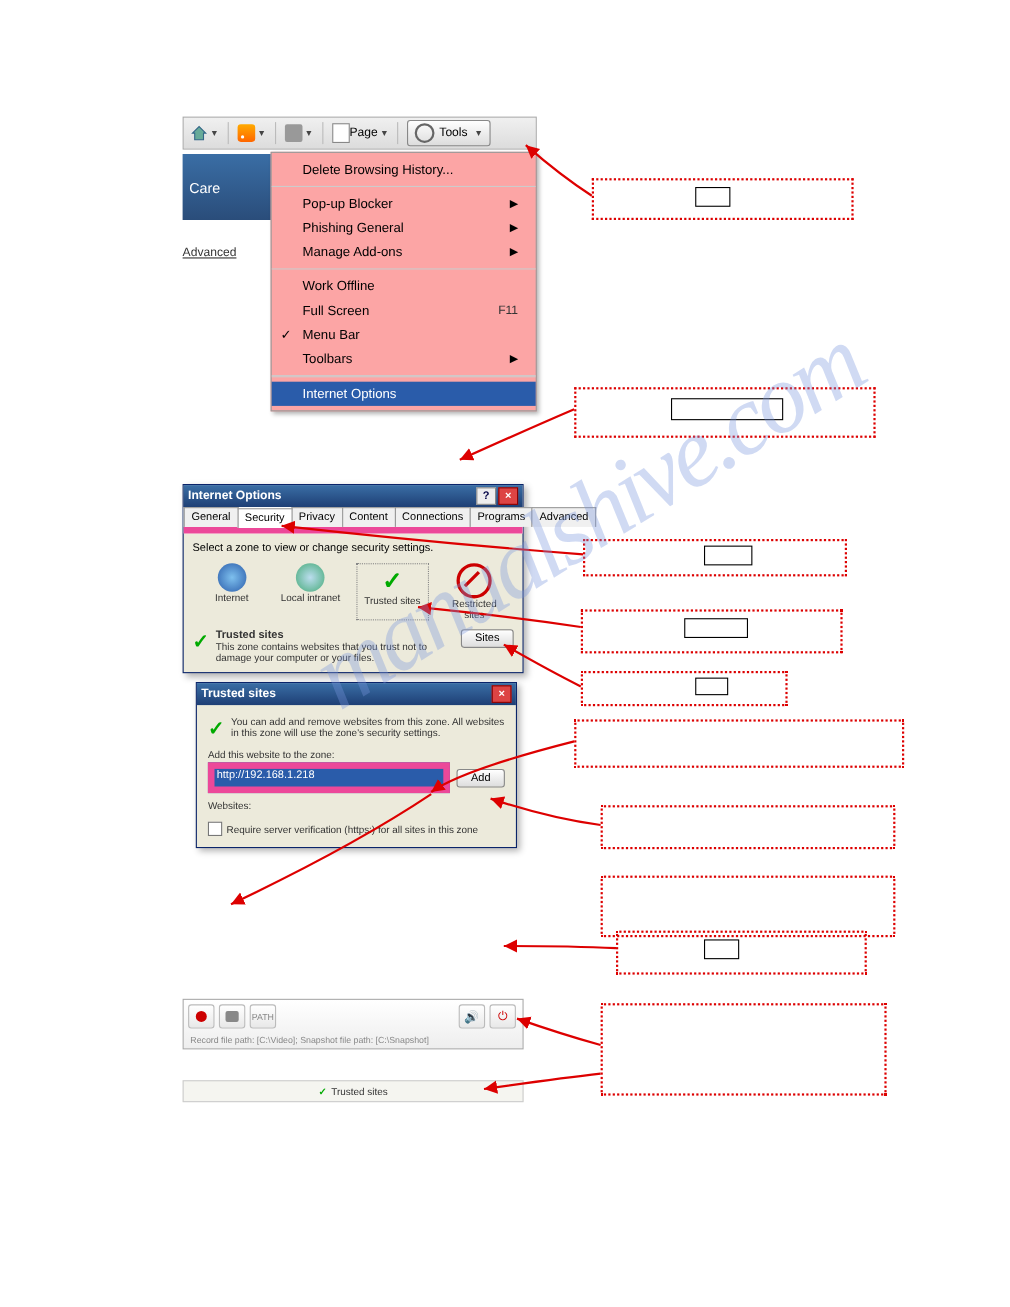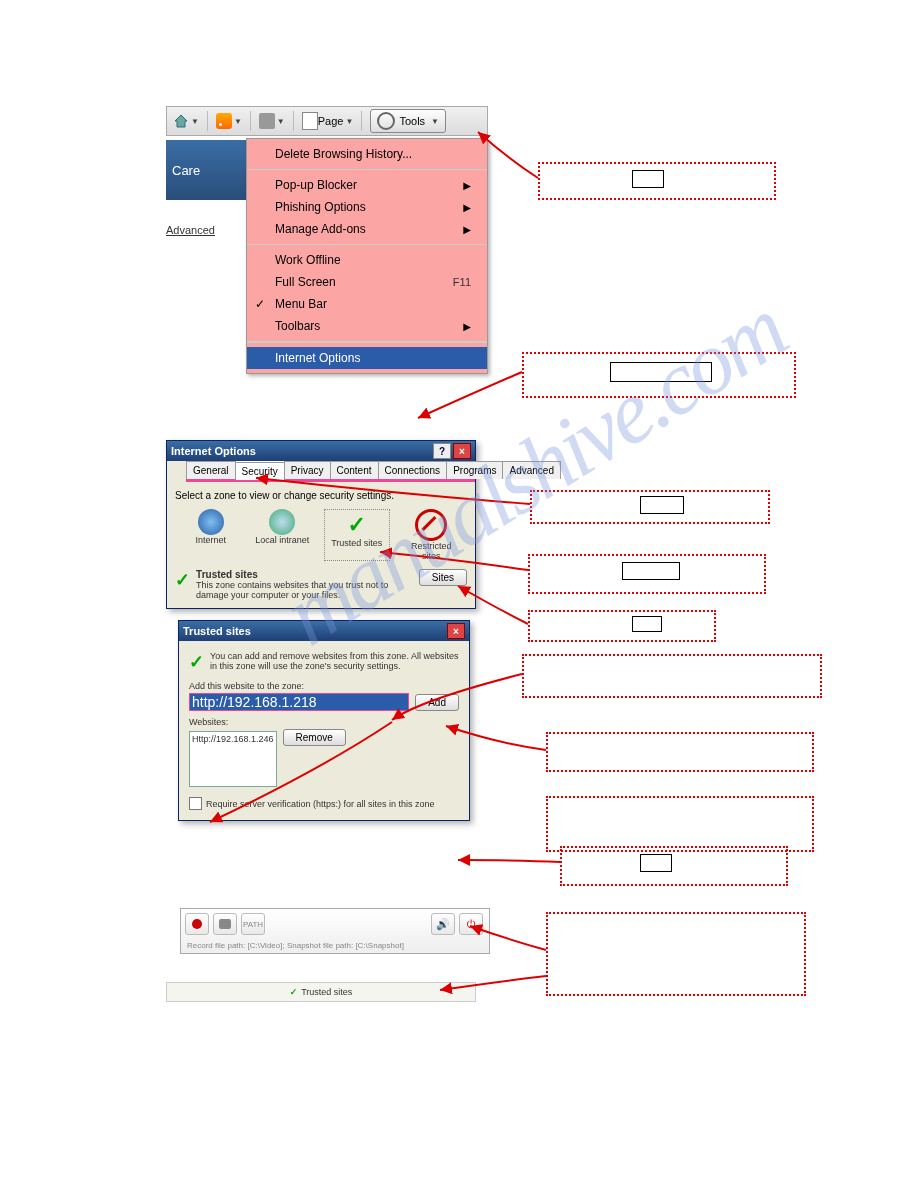--- a/index.html
+++ b/index.html
@@ -71,21 +71,21 @@
   
   .dlg {
     position:absolute; left:166px; top:440px;
     width:308px; background:#eceadb; border:1px solid #0a246a;
     box-shadow:3px 3px 6px rgba(0,0,0,.3);
   }
   .titlebar{background:linear-gradient(#3a6ea5,#1e3f75);color:#fff;height:20px;display:flex;align-items:center;justify-content:space-between;padding:0 4px;font-weight:bold;font-size:11px;}
   .titlebar .ctl{display:flex;gap:2px;}
   .titlebar .cbtn{width:16px;height:14px;background:#d44;border:1px solid #800;color:#fff;font-size:10px;display:flex;align-items:center;justify-content:center;}
   .titlebar .hbtn{width:16px;height:14px;background:#eee;border:1px solid #888;color:#004;font-size:10px;display:flex;align-items:center;justify-content:center;}
-  .tabs{display:flex;background:#fff;border-bottom:3px solid #ec4899;font-size:10px;margin-left:19px;}
+  .tabs{display:flex;background:#fff;border-bottom:6px solid #ec4899;font-size:10px;}
   .tab{padding:3px 6px;border:1px solid #999;border-bottom:none;background:#f0f0f0;margin-right:-1px;}
   .tab.active{background:#fff;position:relative;top:1px;}
   .dlg-body{padding:8px;font-size:10px;}
   .zones{display:flex;justify-content:space-around;margin:8px 0;}
   .zone{display:flex;flex-direction:column;align-items:center;width:60px;text-align:center;font-size:9px;color:#333;}
   .zone-ic{width:26px;height:26px;border-radius:50%;}
   .globe{background:radial-gradient(#7ec0ee,#2a5caa);}
   .intranet{background:radial-gradient(#bde,#4a7);}
   .trusted{color:#0a0;font-size:22px;font-weight:bold;}
   .restrict{border:3px solid #c00;position:relative;}
@@ -98,29 +98,29 @@
   .btn-s{border:1px solid #888;background:linear-gradient(#fff,#ddd);padding:2px 12px;font-size:10px;border-radius:3px;}
 
   
   .subdlg{position:absolute;left:178px;top:620px;width:290px;background:#eceadb;border:1px solid #0a246a;box-shadow:3px 3px 6px rgba(0,0,0,.3);}
   .subdlg .titlebar{background:linear-gradient(#3a6ea5,#1e3f75);}
   .subdlg-body{padding:10px;font-size:9px;color:#333;}
   .sub-row{display:flex;align-items:flex-start;gap:6px;margin-bottom:8px;}
   .sub-row .chk{color:#0a0;font-size:18px;font-weight:bold;}
   .fld-lbl{font-size:9px;margin:6px 0 2px;}
   .fld-row{display:flex;gap:6px;align-items:center;}
-  .tin{border:1px solid #ec4899;background:#fff;height:16px;flex:1;font-size:14px;padding:0 2px;}
+  .tin{border:6px solid #ec4899;background:#fff;height:16px;flex:1;font-size:10px;padding:0 2px;}
   .tin.sel{background:#2a5caa;color:#fff;}
   .listbox{border:1px solid #7a9;background:#fff;height:50px;padding:2px;font-size:9px;margin-top:2px;}
   .subdlg .foot{display:flex;justify-content:flex-end;padding:8px;}
   .chkrow{display:flex;align-items:center;gap:4px;font-size:9px;margin-top:10px;}
   .chkbox{width:11px;height:11px;border:1px solid #777;background:#fff;}
 
   
-  .recbar{position:absolute;left:180px;top:908px;width:308px;height:44px;border:1px solid #aaa;background:linear-gradient(#fff,#eee);}
+  .recbar{position:absolute;left:166px;top:908px;width:308px;height:44px;border:1px solid #aaa;background:linear-gradient(#fff,#eee);}
   .recbar .icons{display:flex;gap:4px;padding:4px;align-items:center;}
   .recbar .pill{width:22px;height:20px;border:1px solid #bbb;border-radius:3px;display:flex;align-items:center;justify-content:center;background:linear-gradient(#fff,#e8e8e8);}
   .recbar .right{position:absolute;right:6px;top:4px;display:flex;gap:4px;}
   .recbar .path{font-size:8px;color:#888;padding:2px 6px;}
   .rec-dot{width:10px;height:10px;border-radius:50%;background:#c00;}
   .cam{width:12px;height:10px;background:#888;border-radius:2px;}
 
   
   .statusstrip{position:absolute;left:166px;top:982px;width:308px;height:18px;border:1px solid #ccc;background:#f5f5f0;display:flex;align-items:center;justify-content:center;gap:4px;font-size:9px;color:#333;}
   .greenchk{color:#0a0;font-weight:bold;}
@@ -200,21 +200,21 @@
         <span>Delete Browsing History...</span>
       </div>
   </div>
   <hr>
   <div class="menu-group">
     <div class="menu-item">
         <span>Pop-up Blocker</span>
         <span class="sub">▶</span>
       </div>
     <div class="menu-item">
-        <span>Phishing Options</span>
+        <span>Phishing General</span>
         <span class="sub">▶</span>
       </div>
     <div class="menu-item">
         <span>Manage Add-ons</span>
         <span class="sub">▶</span>
       </div>
   </div>
   <hr>
   <div class="menu-group">
     <div class="menu-item">
@@ -301,26 +301,20 @@
     <div class="sub-row">
       <div class="chk">✓</div>
       <div>You can add and remove websites from this zone. All websites in this zone will use the zone's security settings.</div>
     </div>
     <div class="fld-lbl">Add this website to the zone:</div>
     <div class="fld-row">
       <div class="tin sel">http://192.168.1.218</div>
       <button class="btn-s">Add</button>
     </div>
     <div class="fld-lbl">Websites:</div>
-    <div class="fld-row">
-      <div class="listbox">
-          <div>Http://192.168.1.246</div>
-        </div>
-      <button class="btn-s" style="align-self:flex-start;">Remove</button>
-    </div>
     <div class="chkrow">
       <div class="chkbox"></div>
       <span>Require server verification (https:) for all sites in this zone</span>
     </div>
   </div>
 </div>
 
 <div class="recbar">
   <div class="icons">
     <div class="pill">

